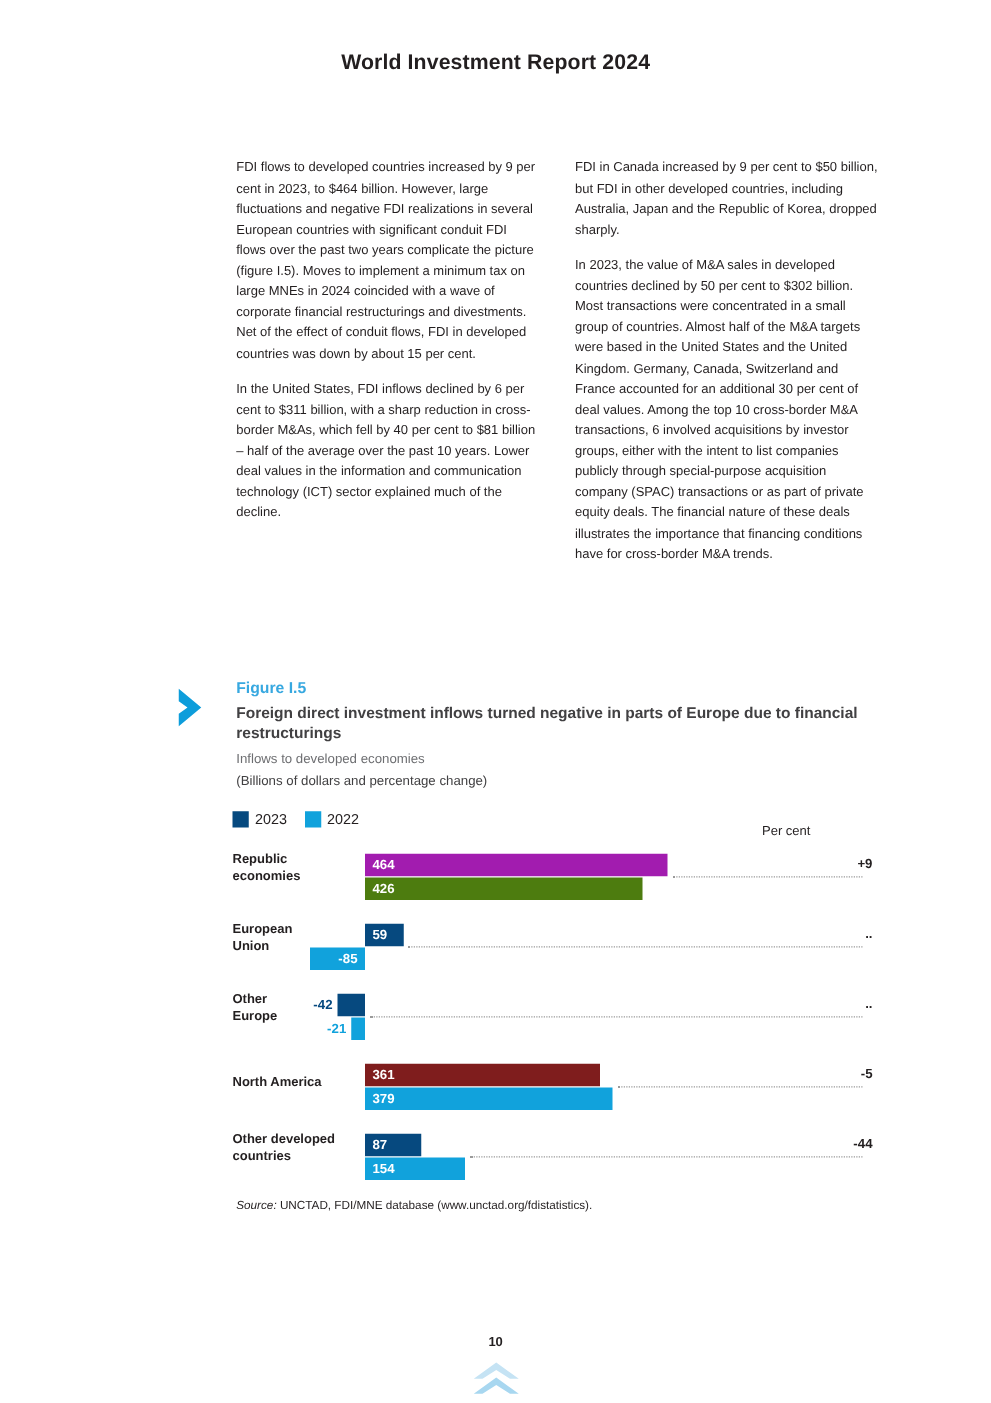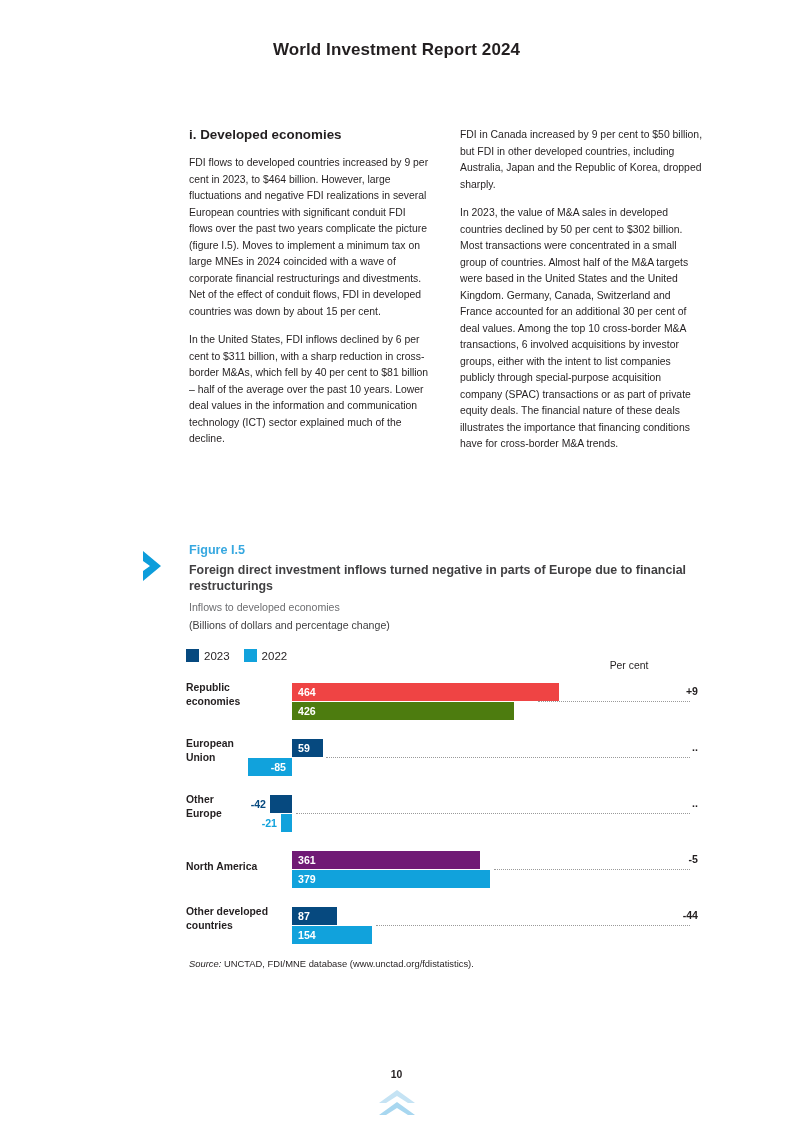--- a/index.html
+++ b/index.html
@@ -240,21 +240,20 @@
 </style>
 </head>
 <body>
 
 <div class="page-header">
   <div class="ttl">World Investment Report 2024</div>
 </div>
 
 <div class="cols">
   <div class="col">
-    <h2 class="sec-title">i. Developed economies</h2>
     <p class="body">FDI flows to developed countries increased by 9 per cent in 2023, to $464 billion. However, large fluctuations and negative FDI realizations in several European countries with significant conduit FDI flows over the past two years complicate the picture (figure I.5). Moves to implement a minimum tax on large MNEs in 2024 coincided with a wave of corporate financial restructurings and divestments. Net of the effect of conduit flows, FDI in developed countries was down by about 15 per cent.</p>
     <p class="body">In the United States, FDI inflows declined by 6 per cent to $311 billion, with a sharp reduction in cross-border M&amp;As, which fell by 40 per cent to $81 billion – half of the average over the past 10 years. Lower deal values in the information and communication technology (ICT) sector explained much of the decline.</p>
   </div>
   <div class="col">
     <p class="body">FDI in Canada increased by 9 per cent to $50 billion, but FDI in other developed countries, including Australia, Japan and the Republic of Korea, dropped sharply.</p>
     <p class="body">In 2023, the value of M&amp;A sales in developed countries declined by 50 per cent to $302 billion. Most transactions were concentrated in a small group of countries. Almost half of the M&amp;A targets were based in the United States and the United Kingdom. Germany, Canada, Switzerland and France accounted for an additional 30 per cent of deal values. Among the top 10 cross-border M&amp;A transactions, 6 involved acquisitions by investor groups, either with the intent to list companies publicly through special-purpose acquisition company (SPAC) transactions or as part of private equity deals. The financial nature of these deals illustrates the importance that financing conditions have for cross-border M&amp;A trends.</p>
   </div>
 </div>
 
 <div class="figure-wrap">
@@ -282,21 +281,21 @@
 <div class="percent-head">Per cent</div>
 
 <div class="chart">
 
   <div class="group">
     <div class="grp-label bold">
       <span>Republic</span><br>
       <span>economies</span>
     </div>
     <div class="plot">
-      <span class="bar s2023" style="left:106px;width:267px;background:#ef4444">
+      <span class="bar s2023" style="left:106px;width:242px;background:#a21caf">
         <span class="bar-val inside">464</span>
       </span>
       <span class="bar s2022" style="left:106px;width:222px;background:#4d7c0f">
         <span class="bar-val inside">426</span>
       </span>
       <span class="leader" style="left:352px;top:20px;width:152px"></span>
       <span class="pct" style="left:392px;top:4px">+9</span>
     </div>
   </div>
 
@@ -330,21 +329,21 @@
       <span class="leader" style="left:110px;top:20px;width:394px"></span>
       <span class="pct" style="left:392px;top:4px">..</span>
     </div>
   </div>
 
   <div class="group" style="margin-top:8px">
     <div class="grp-label" style="top:11px">
       <span>North America</span>
     </div>
     <div class="plot">
-      <span class="bar s2023" style="left:106px;width:188px;background:#701a75">
+      <span class="bar s2023" style="left:106px;width:188px;background:#7f1d1d">
         <span class="bar-val inside">361</span>
       </span>
       <span class="bar s2022" style="left:106px;width:198px;background:#11a2dc">
         <span class="bar-val inside">379</span>
       </span>
       <span class="leader" style="left:308px;top:20px;width:196px"></span>
       <span class="pct" style="left:392px;top:4px">-5</span>
     </div>
   </div>
 

